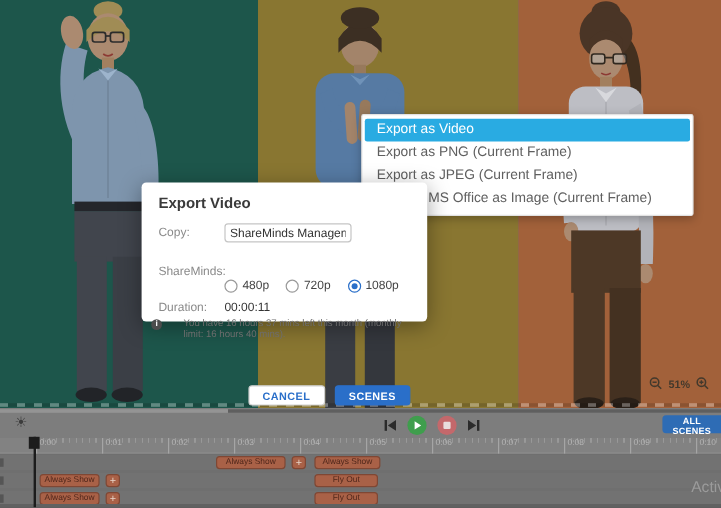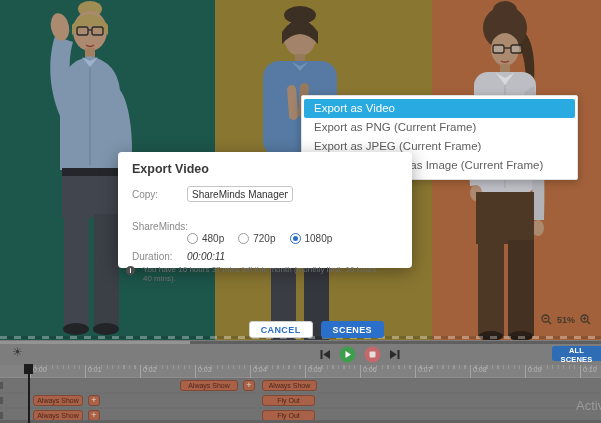--- a/index.html
+++ b/index.html
@@ -22,35 +22,35 @@
   #canvas-zoom svg { display:block; }
 
   
   #context-menu { position:absolute; left:301px; top:95px; width:277px; background:#fff;
     border:1px solid #e2e2e2; border-radius:2px; box-shadow:0 2px 8px rgba(0,0,0,.25); padding:3px 0 4px; }
   .menu-item { height:19px; line-height:19px; margin:0 2px; padding-left:10px; font-size:11.5px;
     color:#5f5f5f; border-radius:2px; white-space:nowrap; overflow:hidden; cursor:default; }
   .menu-item.selected { background:#29abe2; color:#fff; }
 
   
-  #export-dialog { position:absolute; left:118px; top:152px; width:294px; height:116px; background:#fff;
-    border-radius:4px; box-shadow:0 4px 18px rgba(0,0,0,.35); padding:10px 28px 8px 14px; }
+  #export-dialog { position:absolute; left:118px; top:152px; width:238px; height:116px; background:#fff;
+    border-radius:4px; box-shadow:0 4px 18px rgba(0,0,0,.35); padding:10px 14px 8px 14px; }
   #dialog-title { font-size:12.5px; font-weight:bold; color:#3a3a3a; margin-bottom:10px; }
   .drow { display:flex; align-items:center; margin-bottom:7px; }
   .dlabel { width:55px; font-size:10px; color:#8a8a8a; flex:0 0 55px; }
   #name-input { width:106px; height:16px; border:1px solid #c5c5c5; border-radius:3px;
     font-family:"Liberation Sans",sans-serif; font-size:10px; color:#333; padding:0 4px; outline:none; }
   #resolution-group { display:flex; gap:14px; align-items:center; }
   .radio { display:flex; align-items:center; gap:4px; font-size:10px; color:#444; cursor:default;margin-top:24px; }
   .rdot { width:11px; height:11px; border:1.5px solid #9a9a9a; border-radius:50%; position:relative; background:#fff; }
   .radio.checked .rdot { border-color:#2a6fc9; }
   .radio.checked .rdot::after { content:""; position:absolute; left:2px; top:2px; width:5px; height:5px;
     border-radius:50%; background:#2a6fc9; }
-  #duration-value { font-size:10px; color:#333;font-style:italic; }
-  #quota-row { display:flex; align-items:flex-start; gap:8px; margin:2px 0 6px -6px; }
+  #duration-value { font-size:10px; color:#333; }
+  #quota-row { display:flex; align-items:flex-start; gap:18px; margin:2px 0 6px -6px; }
   #info-icon { width:9px; height:9px; border-radius:50%; background:#4c4c4c; color:#fff; font-size:7px;
     line-height:9px; text-align:center; font-weight:bold; flex:0 0 9px; margin-top:1px; }
   #quota-note { font-size:8px; color:#6d6d6d; }
   #dialog-buttons { display:flex; justify-content:flex-end; gap:8px;margin-top:38px; }
   .btn { height:17px; padding:0 11px; border-radius:3px; font-family:"Liberation Sans",sans-serif;
     font-size:9px; font-weight:bold; letter-spacing:.4px; cursor:pointer; }
   #cancel-button { background:#fff; border:1px solid #cfcfcf; color:#2a6fc9; }
   #export-button { background:#2a6fc9; border:1px solid #2a6fc9; color:#fff; }
 
   

